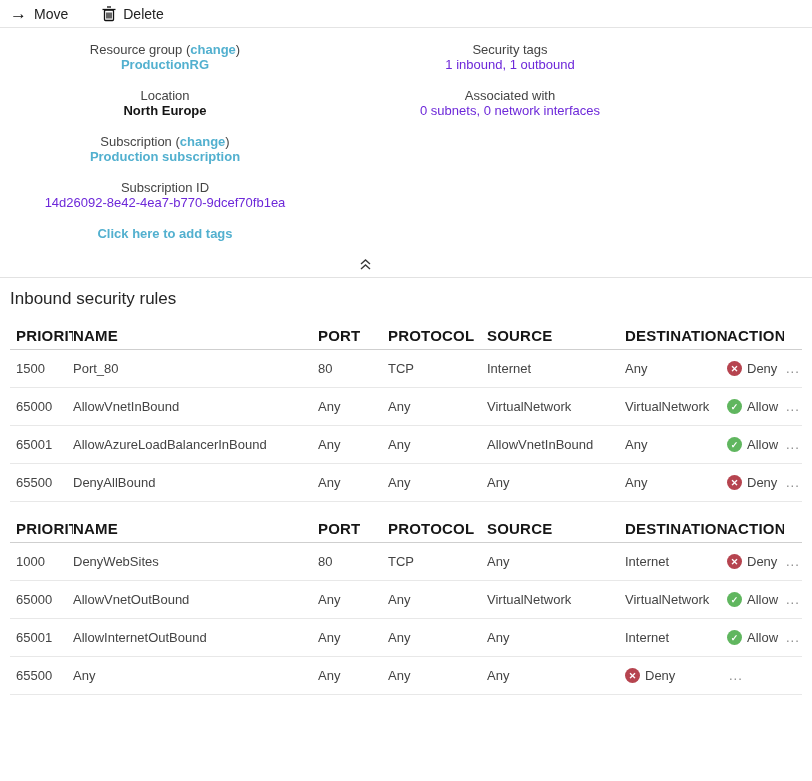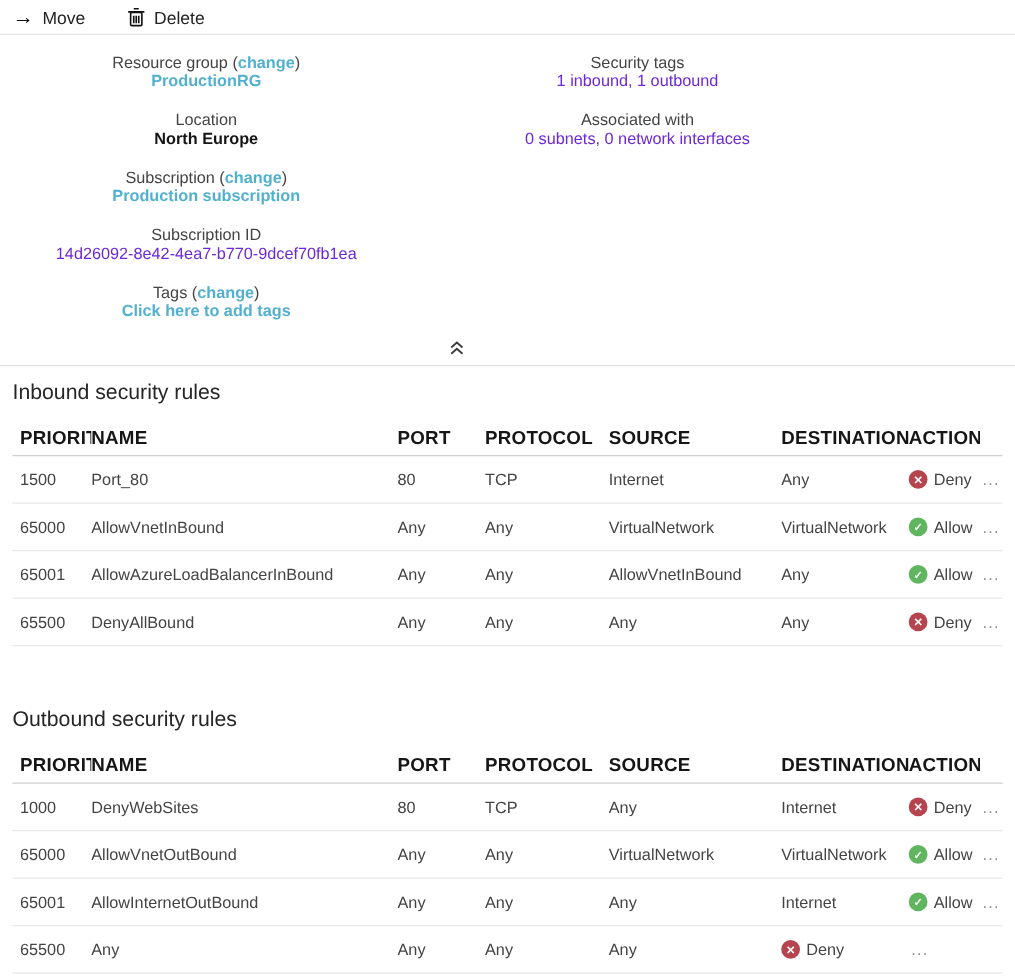--- a/index.html
+++ b/index.html
@@ -125,24 +125,20 @@
           <span>Subscription</span>
           <span><span>(</span><a class="link">change</a><span>)</span></span>
         </div>
         <a class="link">Production subscription</a>
       </div>
       <div class="field">
         <div class="field-label">Subscription ID</div>
         <div class="value-plain">14d26092-8e42-4ea7-b770-9dcef70fb1ea</div>
       </div>
       <div class="field">
-        <div class="field-label">
-          <span>Tags</span>
-          <span><span>(</span><a class="link">change</a><span>)</span></span>
-        </div>
         <a class="link">Click here to add tags</a>
       </div>
     </div>
     <div class="ess-col-right">
       <div class="field">
         <div class="field-label">Security tags</div>
         <div class="value-plain">1 inbound, 1 outbound</div>
       </div>
       <div class="field">
         <div class="field-label">Associated with</div>
@@ -229,21 +225,20 @@
             <span class="action-icon deny">✕</span>
             <span>Deny</span>
           </div>
           <div class="cell ellipsis">...</div>
         </div>
       </div>
   </div>
 </div>
 
 <div class="section outbound">
-  <div class="section-title">Outbound security rules</div>
   <div class="rules-table">
     <div class="thead">
         <div class="cell">PRIORITY</div>
         <div class="cell">NAME</div>
         <div class="cell">PORT</div>
         <div class="cell">PROTOCOL</div>
         <div class="cell">SOURCE</div>
         <div class="cell">DESTINATION</div>
         <div class="cell">ACTION</div>
         <div class="cell"></div>

